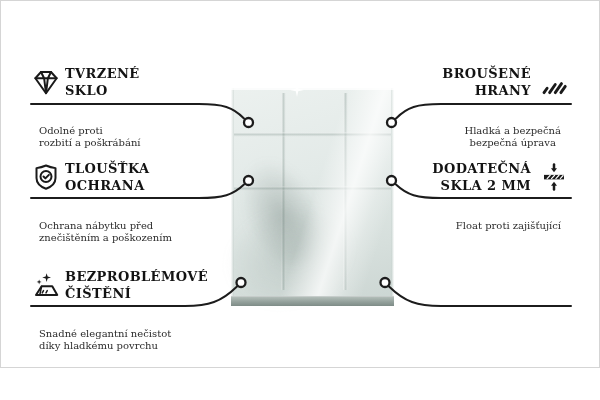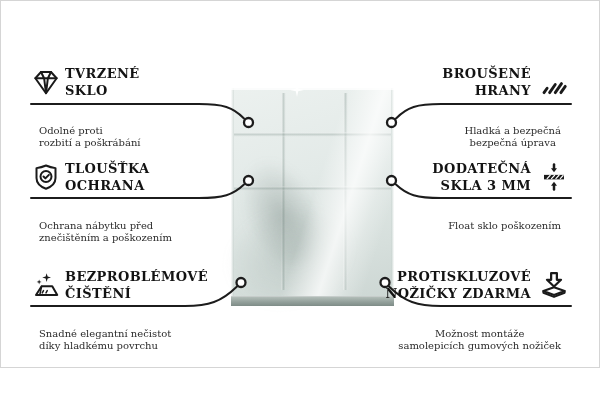--- a/index.html
+++ b/index.html
@@ -171,38 +171,21 @@
         <rect x="4" y="10.3" width="16" height="3.6" fill="#1a1a1a" stroke="none"></rect>
         <path d="M6.5 13.3 L9 10.6 M10 13.3 L12.5 10.6 M13.5 13.3 L16 10.6 M17 13.3 L19.3 10.8" stroke="#ffffff" stroke-width="0.9"></path>
         <path d="M12 2 V6.2" stroke-width="2"></path>
         <path d="M9.6 5 L12 8.2 L14.4 5 Z" fill="#1a1a1a" stroke="none"></path>
         <path d="M12 22 V17.8" stroke-width="2"></path>
         <path d="M9.6 19 L12 15.8 L14.4 19 Z" fill="#1a1a1a" stroke="none"></path>
       </svg>
     </span>
     <h3 class="title">
       <span>DODATEČNÁ</span><br>
-      <span>SKLA 3 MM</span>
+      <span>SKLA 2 MM</span>
     </h3>
     <p class="desc">
-      <span>Float sklo poškozením</span><br>
+      <span>Float proti zajišťující</span><br>
     </p>
   </div>
 
-  <div class="feature right" style="top:267px">
-    <span class="icon">
-      <svg viewBox="0 0 24 24">
-        <path d="M9.7 2.5 H14.3 V7.8 H17.6 L12 13.2 L6.4 7.8 H9.7 Z" stroke-width="1.8"></path>
-        <path d="M12 13.8 L20.5 16.8 L12 20 L3.5 16.8 Z"></path>
-        <path d="M3.5 16.8 V18.2 L12 21.5 L20.5 18.2 V16.8"></path>
-      </svg>
-    </span>
-    <h3 class="title">
-      <span>PROTISKLUZOVÉ</span><br>
-      <span>NOŽIČKY ZDARMA</span>
-    </h3>
-    <p class="desc">
-      <span>Možnost montáže</span><br>
-      <span>samolepicích gumových nožiček</span>
-    </p>
-  </div>
 
 </div>
 
 </body></html>

